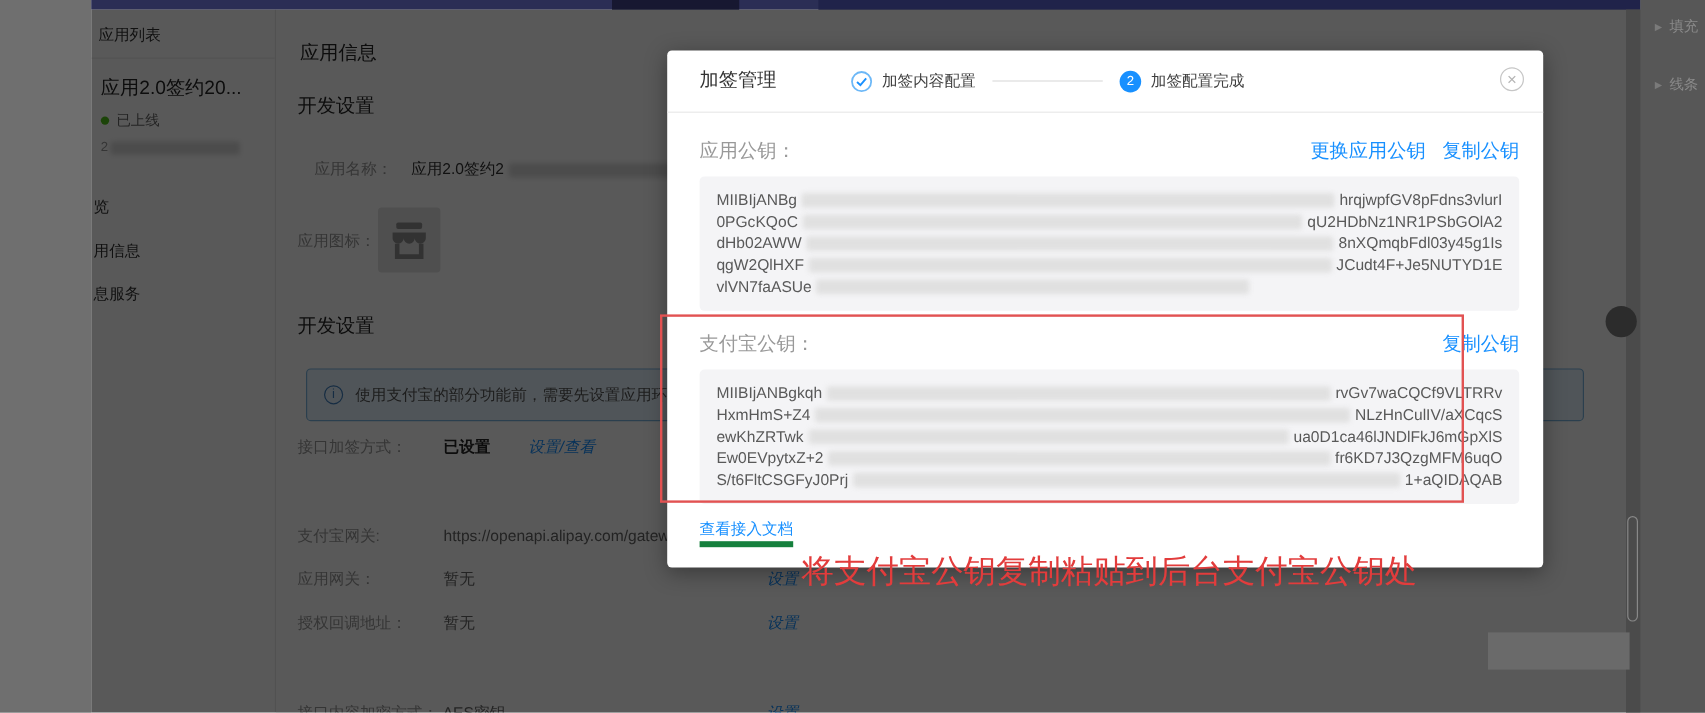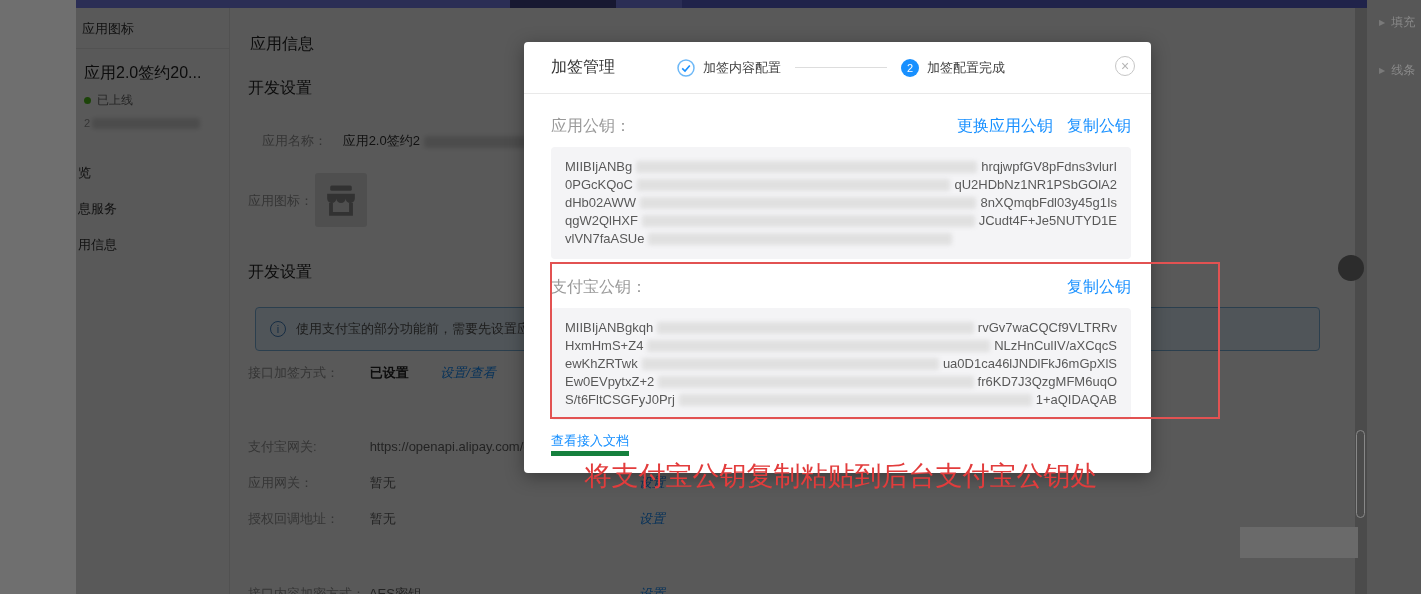--- a/index.html
+++ b/index.html
@@ -53,21 +53,21 @@
   .scroll-thumb { position:absolute; top:422px; left:1px; width:9px; height:88px; border:1px solid #888; border-radius:6px; }
   .float-circle { position:absolute; left:1262px; top:255px; width:26px; height:26px; border-radius:50%; background:#2c2c2c; z-index:3; }
   .br-box { position:absolute; left:1164px; top:527px; width:118px; height:31px; background:#6a6a6a; z-index:3; }
 
   
   .right-panel { position:absolute; left:1367px; top:0; width:54px; height:594px; background:#575757; z-index:1; }
   .rp-item { display:flex; align-items:center; gap:6px; padding:0 0 0 12px; font-size:12px; color:#8a8a8a; position:absolute; }
   .rp-caret { font-size:8px; color:#7a7a7a; }
 
   
-  .modal { position:absolute; left:524px; top:42px; width:627px; height:431px; background:#fff; border-radius:4px; box-shadow:0 4px 18px rgba(0,0,0,.35); z-index:5; }
+  .modal { position:absolute; left:556px; top:42px; width:730px; height:431px; background:#fff; border-radius:4px; box-shadow:0 4px 18px rgba(0,0,0,.35); z-index:5; }
   .m-head { position:relative; height:52px; border-bottom:1px solid #e9e9e9; display:flex; align-items:center; padding-left:27px; }
   .m-title { font-size:16px; color:#333; font-weight:500; }
   .steps { display:flex; align-items:center; margin-left:62px; }
   .step { display:flex; align-items:center; gap:8px; font-size:13px; color:#404040; }
   .s-circle { width:18px; height:18px; }
   .s-num { width:18px; height:18px; border-radius:50%; background:#1890ff; color:#fff; font-size:11px; line-height:18px; text-align:center; }
   .s-line { width:92px; height:1px; background:#ddd; margin:0 14px; }
   .m-close { position:absolute; right:16px; top:14px; width:20px; height:20px; border:1px solid #c6c6c6; border-radius:50%; color:#b5b5b5; font-size:14px; line-height:18px; text-align:center; }
   .m-body { padding:14px 20px 0 27px; }
   .krow { display:flex; justify-content:space-between; align-items:center; font-size:16px; margin-top:8px; }
@@ -91,36 +91,36 @@
 
   <div class="window">
     <div class="topbar">
       <div class="seg1"></div>
       <div class="seg2"></div>
     </div>
 
     <div class="page">
 
       <div class="sidebar">
-        <div class="sb-head">应用图标</div>
+        <div class="sb-head">应用列表</div>
         <div class="sb-app">
           <div class="sb-app-name">应用2.0签约20...</div>
           <div class="sb-status">
             <span class="dot"></span>
             <span>已上线</span>
           </div>
           <div class="sb-id">
             <span>2</span>
             <span class="redact" style="width:108px;height:11px;"></span>
           </div>
         </div>
         <div class="sb-menu">
           <div class="sb-item">览</div>
+          <div class="sb-item">用信息</div>
           <div class="sb-item">息服务</div>
-          <div class="sb-item">用信息</div>
         </div>
       </div>
 
       <div class="main">
         <div class="pg-title">应用信息</div>
         <div class="sec1">开发设置</div>
 
         <div class="frow" style="left:32px; top:124px;">
           <span class="flabel">应用名称：</span>
           <span class="fvalue" style="margin-left:12px;">应用2.0签约2</span>

